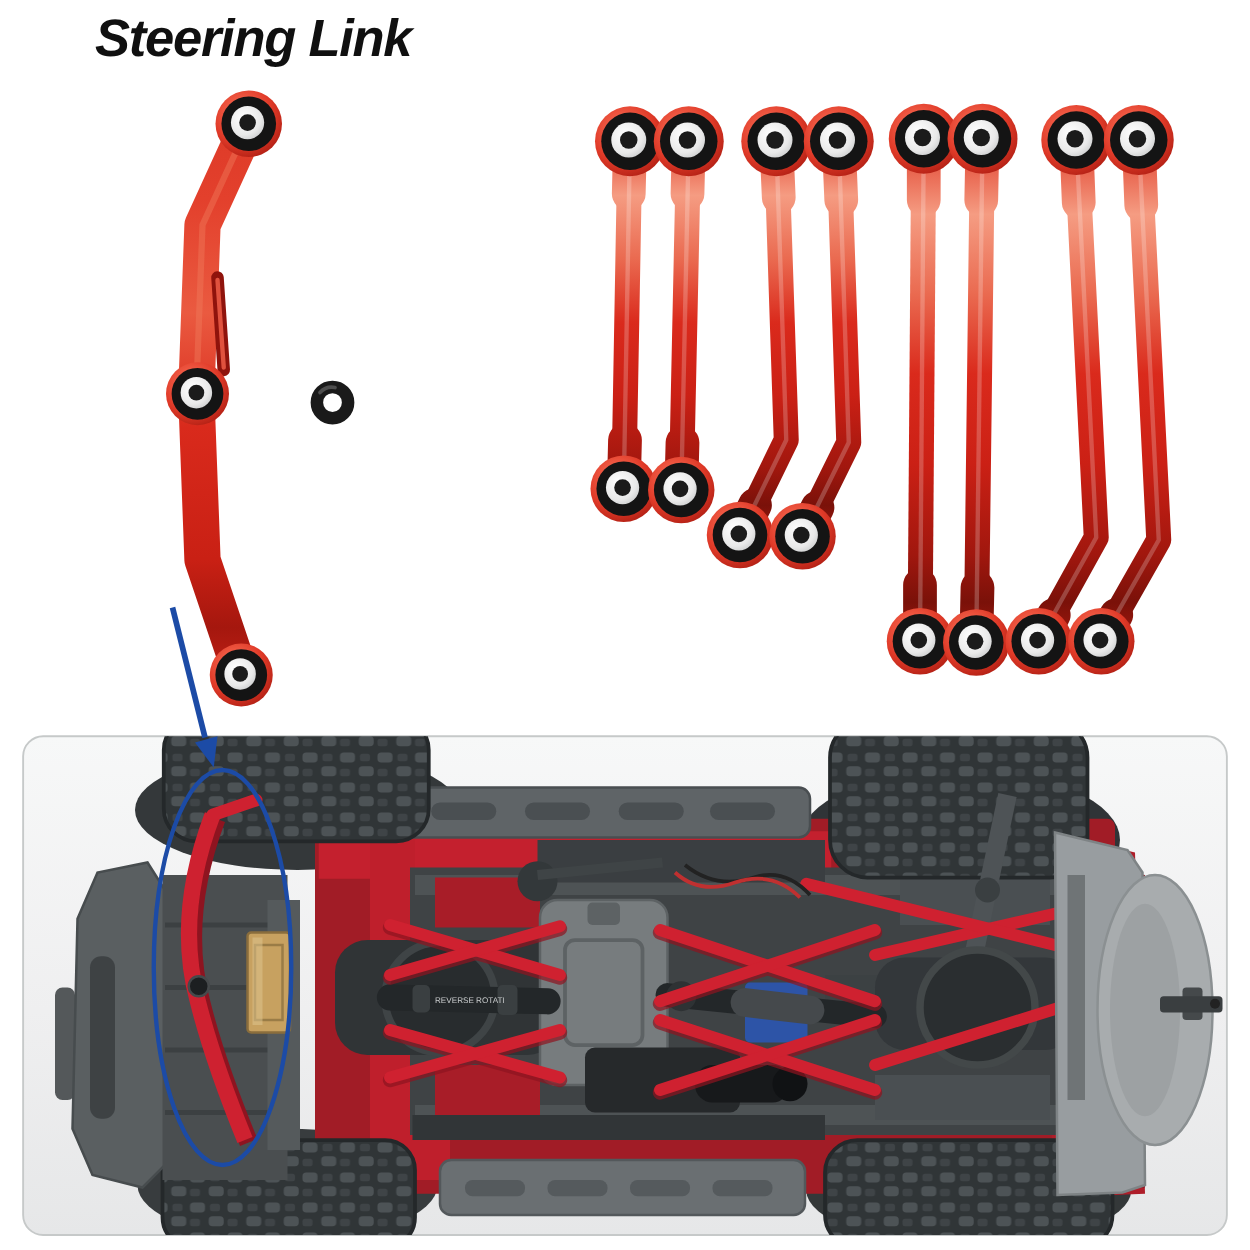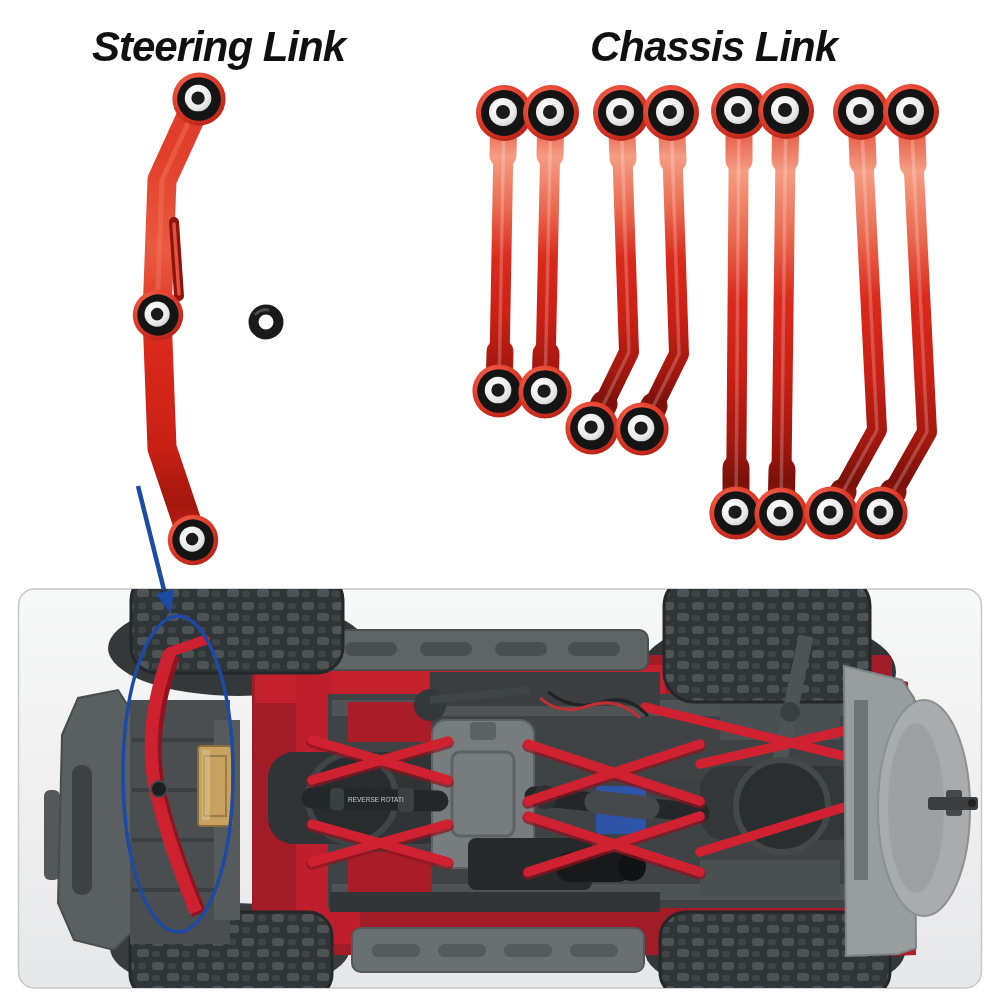--- a/index.html
+++ b/index.html
@@ -1,18 +1,18 @@
 <!DOCTYPE html>
 <html><head>
 <meta charset="utf-8">
 <style>
   html,body{margin:0;padding:0;background:#ffffff;}
   .canvas{position:relative;width:1000px;height:1000px;background:#ffffff;overflow:hidden;
           font-family:"Liberation Sans", sans-serif;}
-  .part-title{position:absolute;top:8px;margin:16px;font-size:42px;line-height:1.1;
+  .part-title{position:absolute;top:8px;margin:0;font-size:42px;line-height:1.1;
               font-weight:800;font-style:italic;color:#101010;letter-spacing:-1px;
               white-space:nowrap;}
   #steering-title{left:76px;}
   #chassis-title{left:574px;}
   svg{position:absolute;left:0;top:0;}
 </style>
 </head>
 <body>
 
 <div class="canvas">
@@ -336,15 +336,14 @@
       </g>
     </g>
 
     <g>
       <line x1="138" y1="486" x2="164" y2="590" stroke="#1c4ba6" stroke-width="4.5"></line>
       <polygon points="156,594 174,589 171,614" fill="#1c4ba6"></polygon>
     </g>
   </svg>
 
   <h1 class="part-title" id="steering-title">Steering Link</h1>
-  <h1 class="part-title" id="chassis-title">Chassis Link</h1>
 
 </div>
 
 </body></html>

